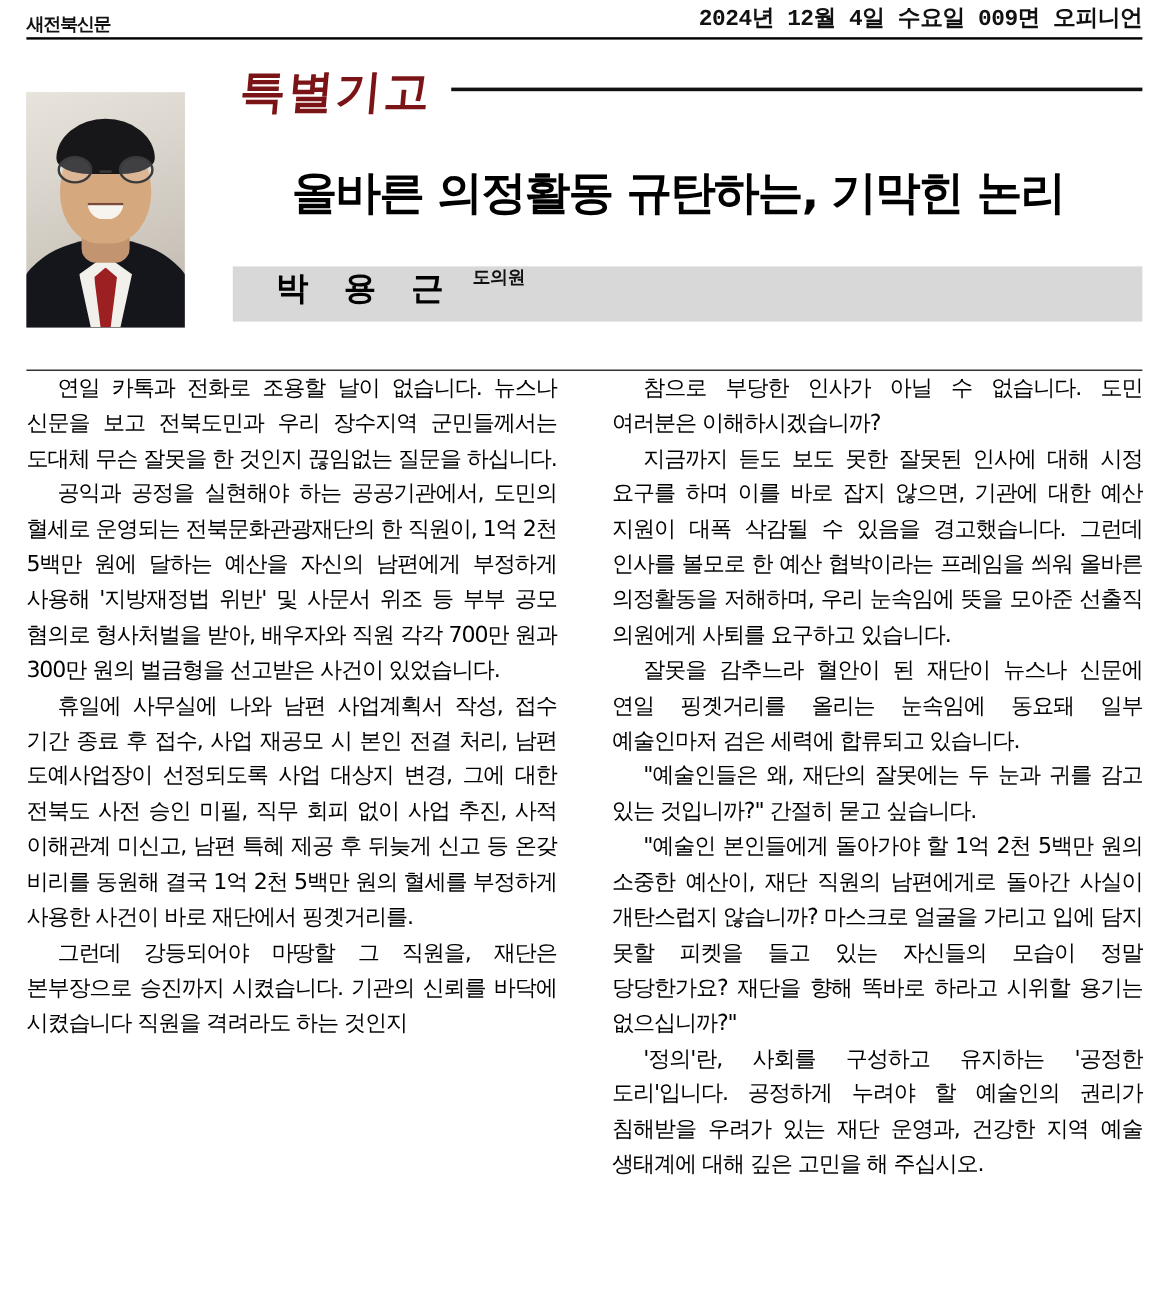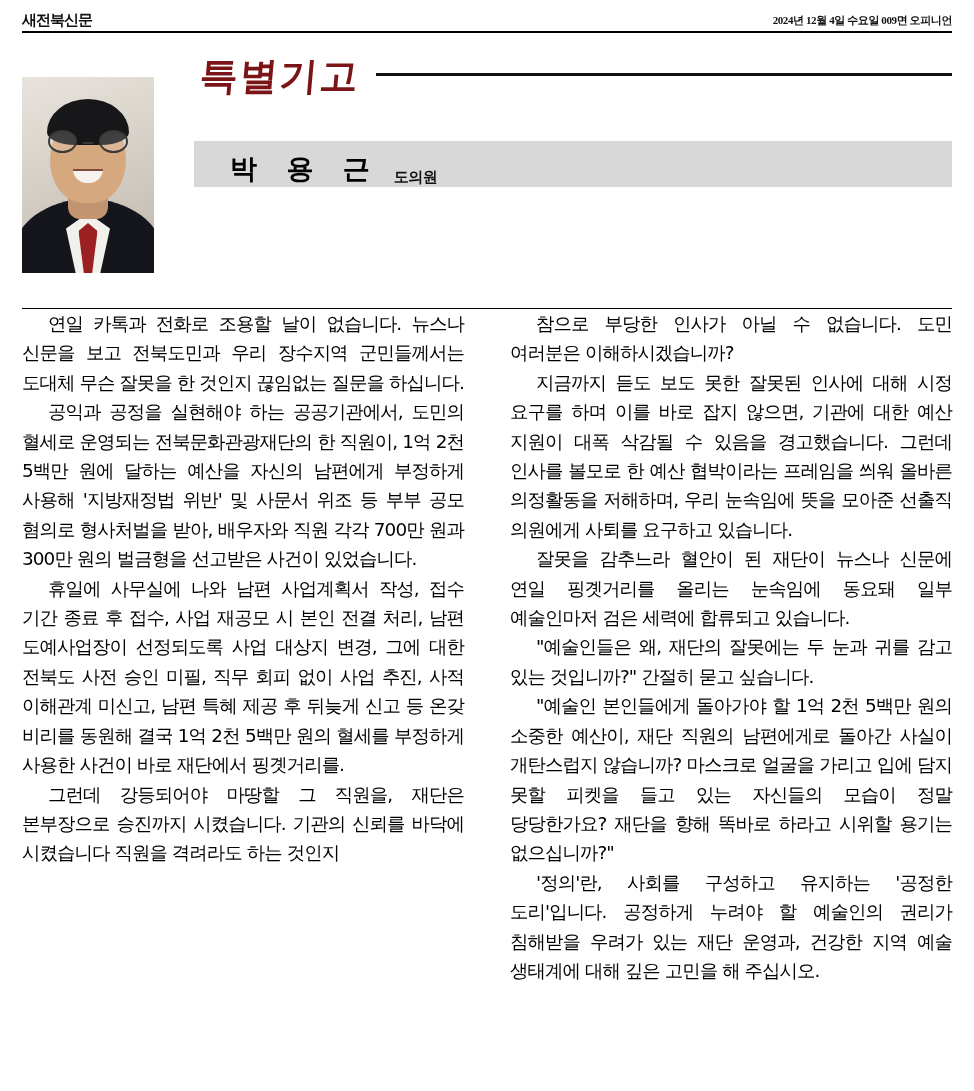--- a/index.html
+++ b/index.html
@@ -33,22 +33,22 @@
   }
   .masthead-logo {
     font-family: "DejaVu Sans", sans-serif;
     font-size: 15px;
     font-weight: bold;
     letter-spacing: -1px;
     line-height: 1;
     color: #111;
   }
   .masthead-date {
-    font-family: Liberation Serif, serif;
-    font-size: 11px;
+    font-family: Liberation Mono, monospace;
+    font-size: 19px;
     font-weight: bold;
     letter-spacing: -0.4px;
     color: #111;
     white-space: nowrap;
   }
   .rule-thick {
     border-top: 2px solid #000;
     margin-top: 3px;
   }
 
@@ -203,21 +203,21 @@
     text-align: center;
     margin-top: 30px;
     white-space: nowrap;
   }
   .byline-bar {
     margin-top: 36px;
     margin-left: 16px;
     background: #d8d8d8;
     height: 46px;
     display: flex;
-    align-items: flex-end;
+    align-items: flex-start;
     padding-left: 36px;
   }
   .byline-name {
     font-family: "DejaVu Sans", sans-serif;
     font-size: 27px;
     font-weight: bold;
     letter-spacing: 10px;
     color: #000;
   }
   .byline-role {
@@ -285,20 +285,21 @@
         <div class="p-bridge"></div>
         <div class="p-mouth"></div>
       </div>
     </div>
 
     <div class="title-col">
       <div class="kicker-row">
         <div class="kicker">특별기고</div>
         <div class="kicker-line"></div>
       </div>
+      <div class="headline">올바른 의정활동 규탄하는, 기막힌 논리</div>
       <div class="byline-bar">
         <span class="byline-name">박 용 근</span>
         <span class="byline-role">도의원</span>
       </div>
     </div>
   </div>
 
   <div class="rule-under-header"></div>
 
   <div class="body-cols">

